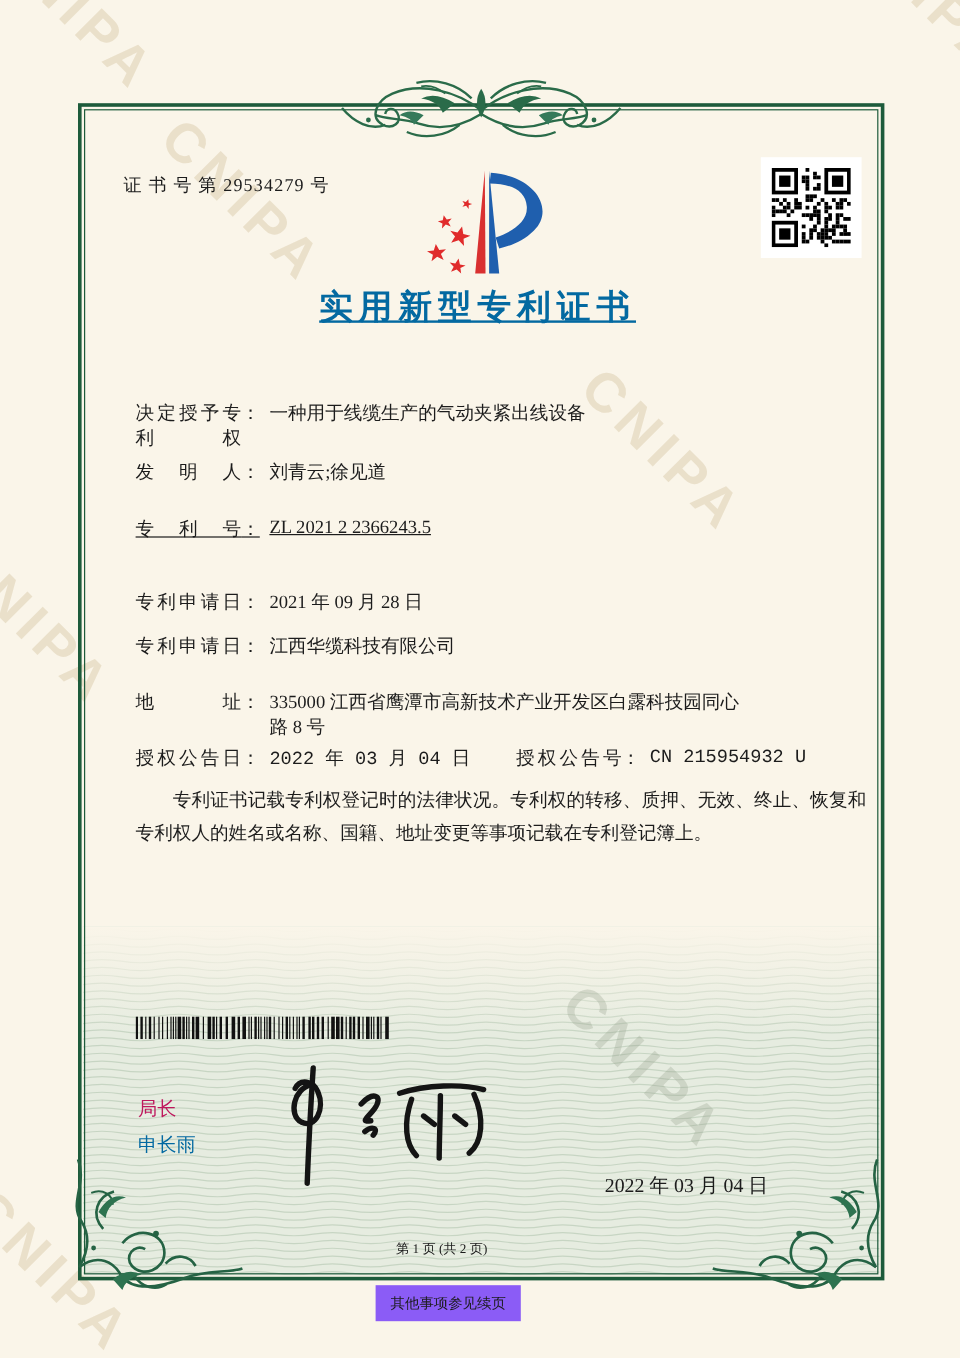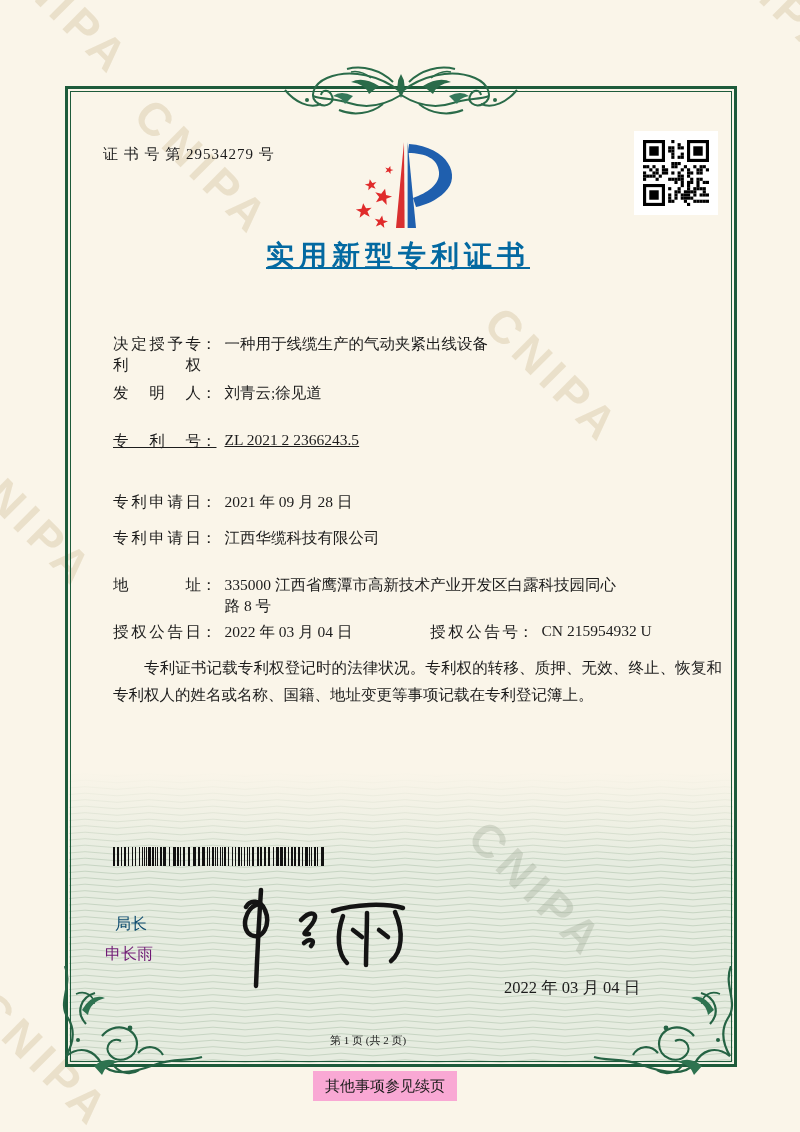--- a/index.html
+++ b/index.html
@@ -64,30 +64,30 @@
   .f-value{display:inline-block;}
   .f-value.addr{max-width:396px;}
   .grant-pair{position:absolute;top:0;display:flex;}
   .body-text{
     position:absolute;left:113px;top:654px;width:609px;
     font-size:15.5px;line-height:27px;text-align:justify;
   }
   .body-text p{margin:0;text-indent:2em;}
   .barcode{position:absolute;left:113px;top:847px;width:212px;height:19px;}
   .issuer-title{position:absolute;left:115px;top:914px;font-size:16px;
-    font-family:"Liberation Sans","DejaVu Sans",sans-serif;font-weight:500;color:#0c4a6e;}
-  .issuer-name{position:absolute;left:105px;top:944px;font-size:16px;
-    font-family:"Liberation Sans","DejaVu Sans",sans-serif;font-weight:500;color:#701a75;}
+    font-family:"Liberation Sans","DejaVu Sans",sans-serif;font-weight:500;color:#be185d;}
+  .issuer-name{position:absolute;left:115px;top:944px;font-size:16px;
+    font-family:"Liberation Sans","DejaVu Sans",sans-serif;font-weight:500;color:#0369a1;}
   .signature{position:absolute;left:215px;top:880px;width:220px;height:110px;}
   .issue-date{position:absolute;left:504px;top:977px;font-size:16.5px;}
   .page-info{position:absolute;left:330px;top:1033px;font-size:11px;}
   .footer-note{
-    position:absolute;left:313px;top:1071px;width:144px;height:30px;
-    background:#f9a8d4;display:flex;align-items:center;justify-content:center;
-    font-size:15px;z-index:4;
+    position:absolute;left:313px;top:1071px;width:121px;height:30px;
+    background:#8b5cf6;display:flex;align-items:center;justify-content:center;
+    font-size:12px;z-index:4;
   }
   .orn{position:absolute;z-index:4;pointer-events:none;}
   .orn-top{left:283px;top:52px;width:236px;height:74px;}
   .orn-bl{left:42px;top:966px;width:162px;height:126px;}
   .orn-br{left:592px;top:966px;width:162px;height:126px;transform:scaleX(-1);}
 </style>
 </head>
 <body>
 
 <div class="page">
@@ -329,21 +329,21 @@
       <div class="f-row" style="top:194px;">
         <span class="f-label">专利申请日</span>
           <span class="f-colon">：</span>
           <span class="f-value">江西华缆科技有限公司</span>
       </div>
       <div class="f-row" style="top:241px;">
         <span class="f-label">地址</span>
           <span class="f-colon">：</span>
           <span class="f-value addr">335000 江西省鹰潭市高新技术产业开发区白露科技园同心路 8 号</span>
       </div>
-      <div class="f-row" style="top:288px;width:615px;">
+      <div class="f-row" style="top:288px;width:615px;font-family:Liberation Mono, monospace;">
         <span class="grant-pair" style="position:static;">
           <span class="f-label">授权公告日</span>
             <span class="f-colon">：</span>
             <span class="f-value">2022 年 03 月 04 日</span>
         </span>
         <span class="grant-pair" style="position:absolute;left:317px;">
           <span class="f-label">授权公告号</span>
             <span class="f-colon">：</span>
             <span class="f-value">CN 215954932 U</span>
         </span>

